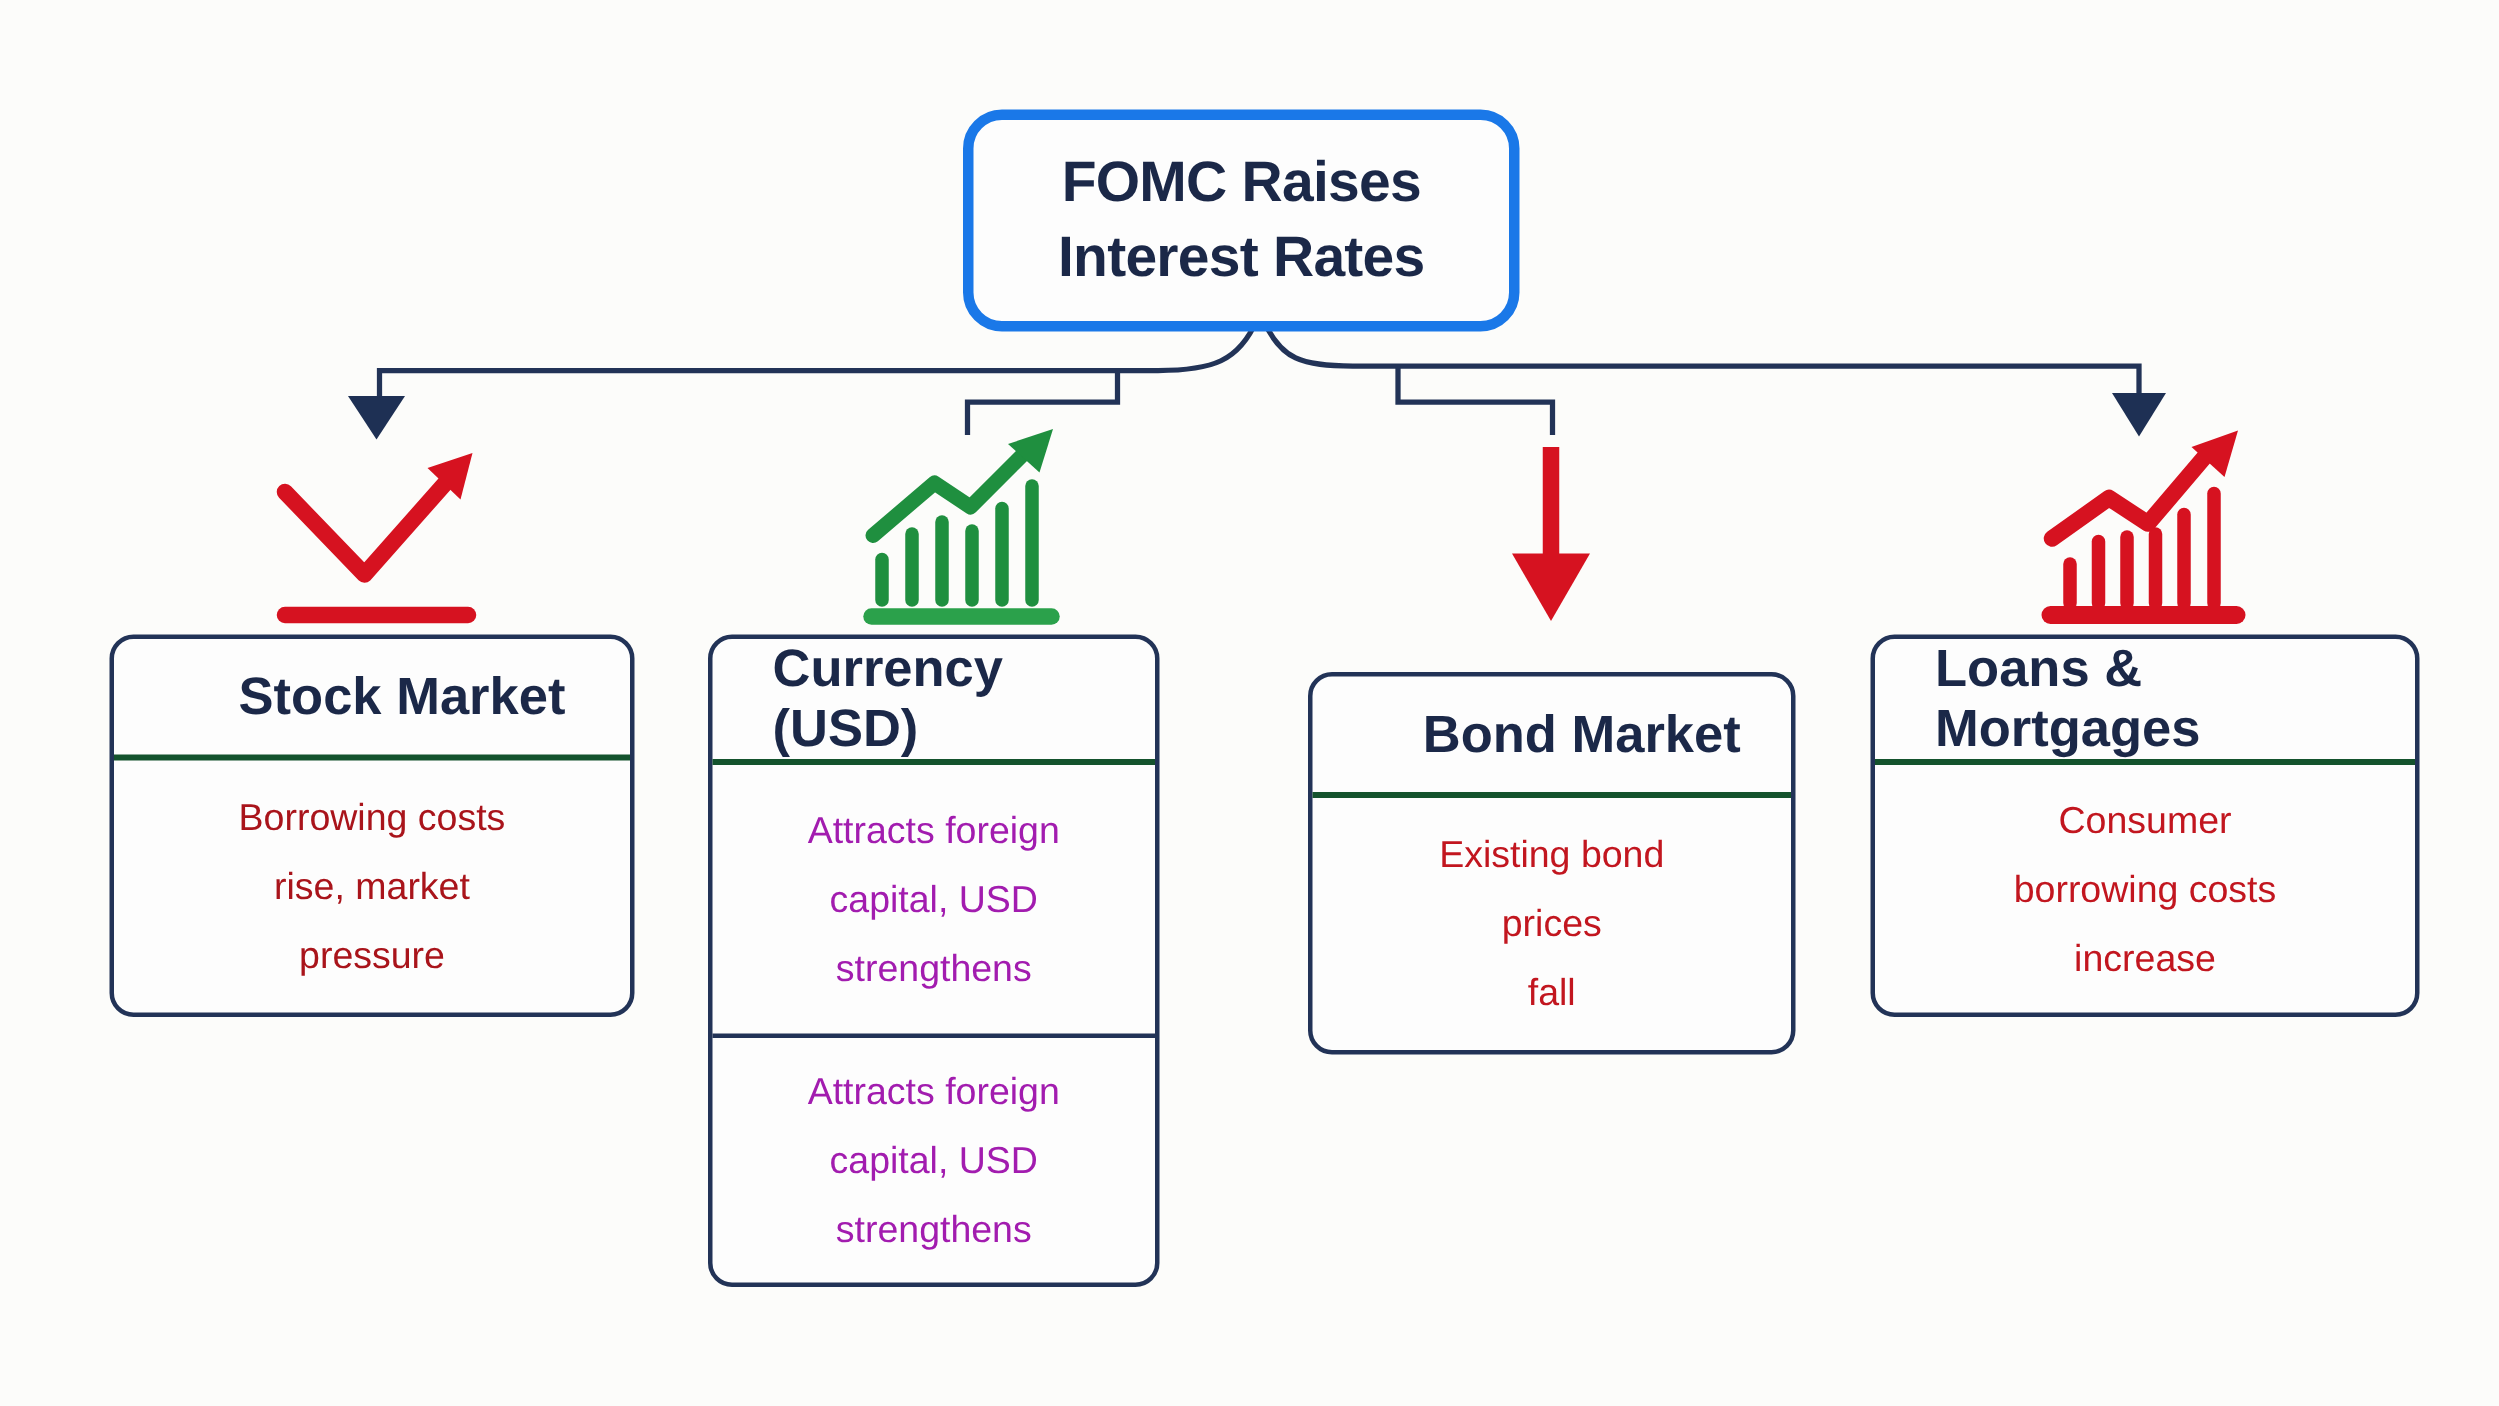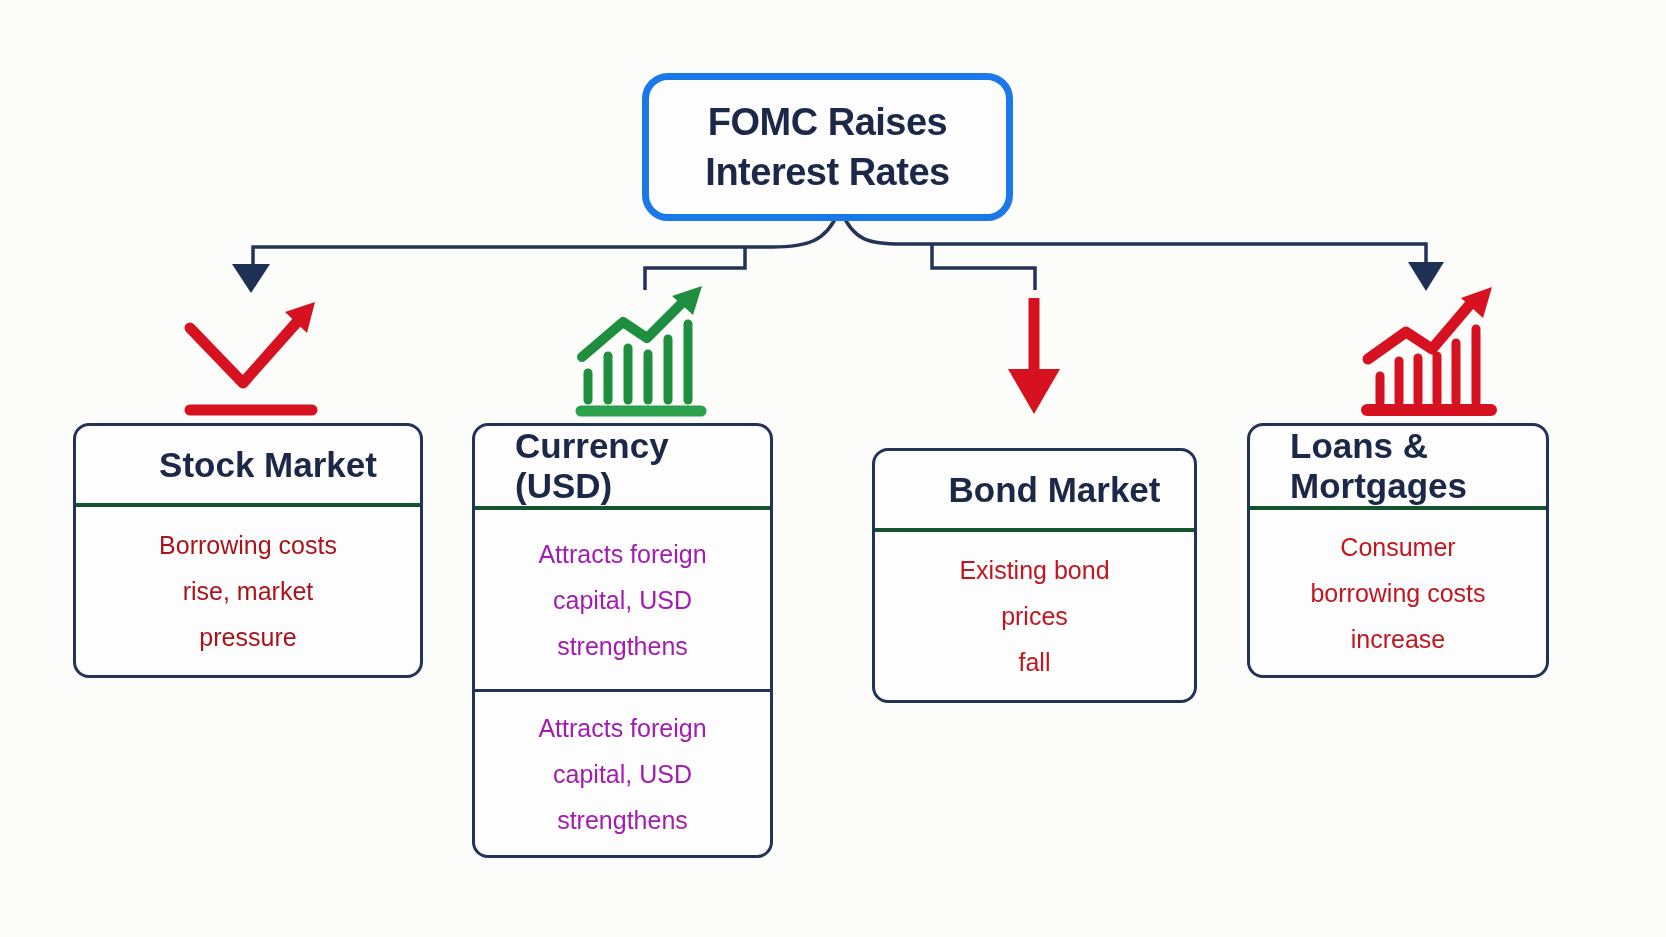--- a/index.html
+++ b/index.html
@@ -35,21 +35,21 @@
     text-align:center;font-size:25px;line-height:46px;white-space:pre-line;
   }
   .text-darkred{color:#a9141b;}
   .text-red{color:#c2161f;}
   .text-green{color:#a21caf;}
   .currency-section{border-bottom:3px solid #223357;flex:0 0 179px;}
   .currency-section.last{border-bottom:none;flex:1;}
   #stock-box  {left:73px;  top:423px;width:350px;height:255px;}
   #currency-box{left:472px;top:423px;width:301px;height:435px;}
   #bond-box   {left:872px; top:423px;width:325px;height:255px;margin-top:25px;}
-  #loans-box  {left:1247px;top:423px;width:302px;height:255px;}
+  #loans-box  {left:1247px;top:423px;width:366px;height:255px;}
 </style>
 </head>
 <body>
 
 <div class="root-box">
   <div class="line">FOMC Raises</div>
   <div class="line">Interest Rates</div>
 </div>
 
 <svg class="connector-layer" width="1666" height="937" viewBox="0 0 1666 937" xmlns="http://www.w3.org/2000/svg">

